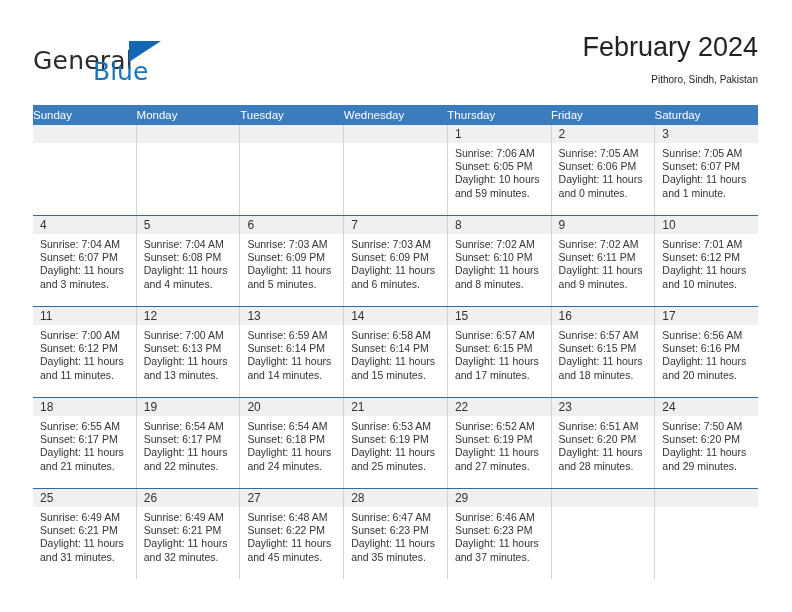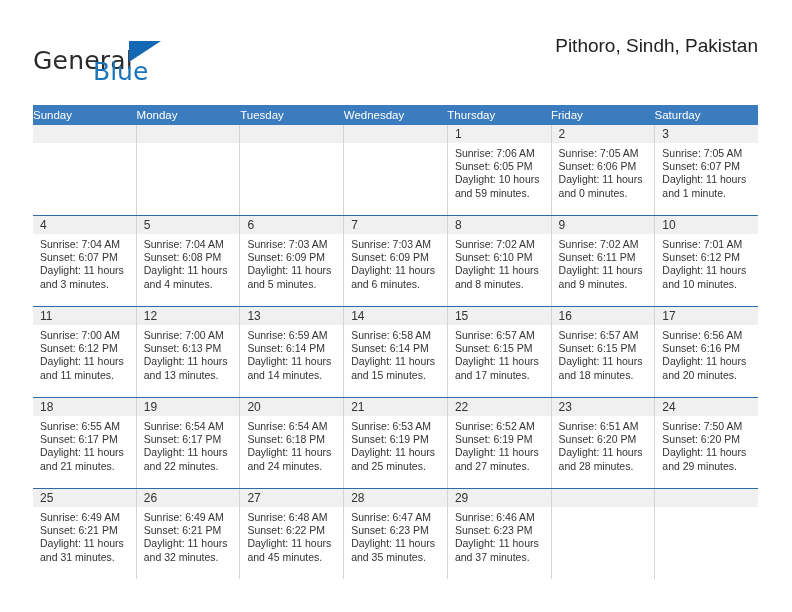--- a/index.html
+++ b/index.html
@@ -76,21 +76,21 @@
   }
   .cal-title {
     font-size: 27px;
     color: #222222;
     font-family: "Liberation Sans", sans-serif;
     font-weight: 400;
     line-height: 34px;
     white-space: nowrap;
   }
   .cal-subtitle {
-    font-size: 19px;
+    font-size: 10px;
     color: #222222;
     font-family: "Liberation Sans", sans-serif;
     line-height: 20px;
     margin-top: 6px;
     white-space: nowrap;
   }
 
   
   .calendar {
     position: absolute;
@@ -165,20 +165,21 @@
 
   <div class="header">
 
     <div class="logo">
       <span class="logo-general">General</span>
       <span class="logo-triangle"></span>
       <span class="logo-blue">Blue</span>
     </div>
 
     <div class="title-block">
+      <div class="cal-title">February 2024</div>
       <div class="cal-subtitle">Pithoro, Sindh, Pakistan</div>
     </div>
 
   </div>
 
   <div class="calendar">
     <div class="dow-row">
         <div class="dow-cell">Sunday</div>
         <div class="dow-cell">Monday</div>
         <div class="dow-cell">Tuesday</div>

